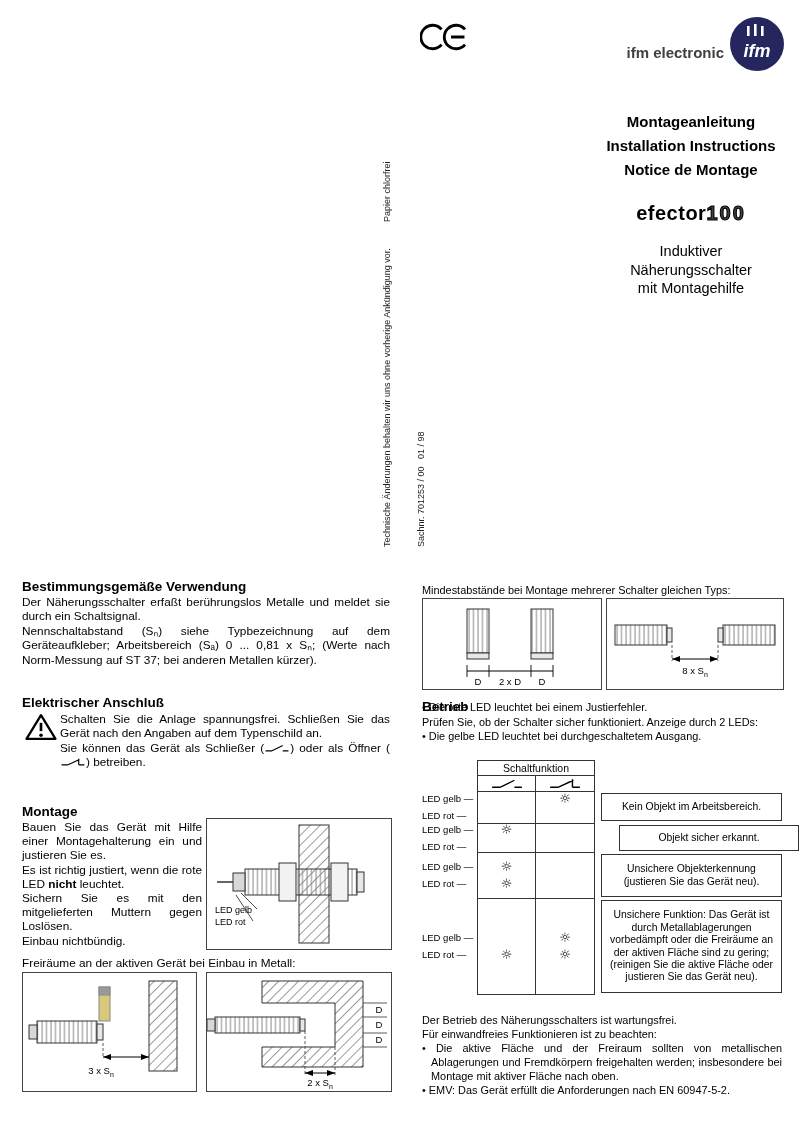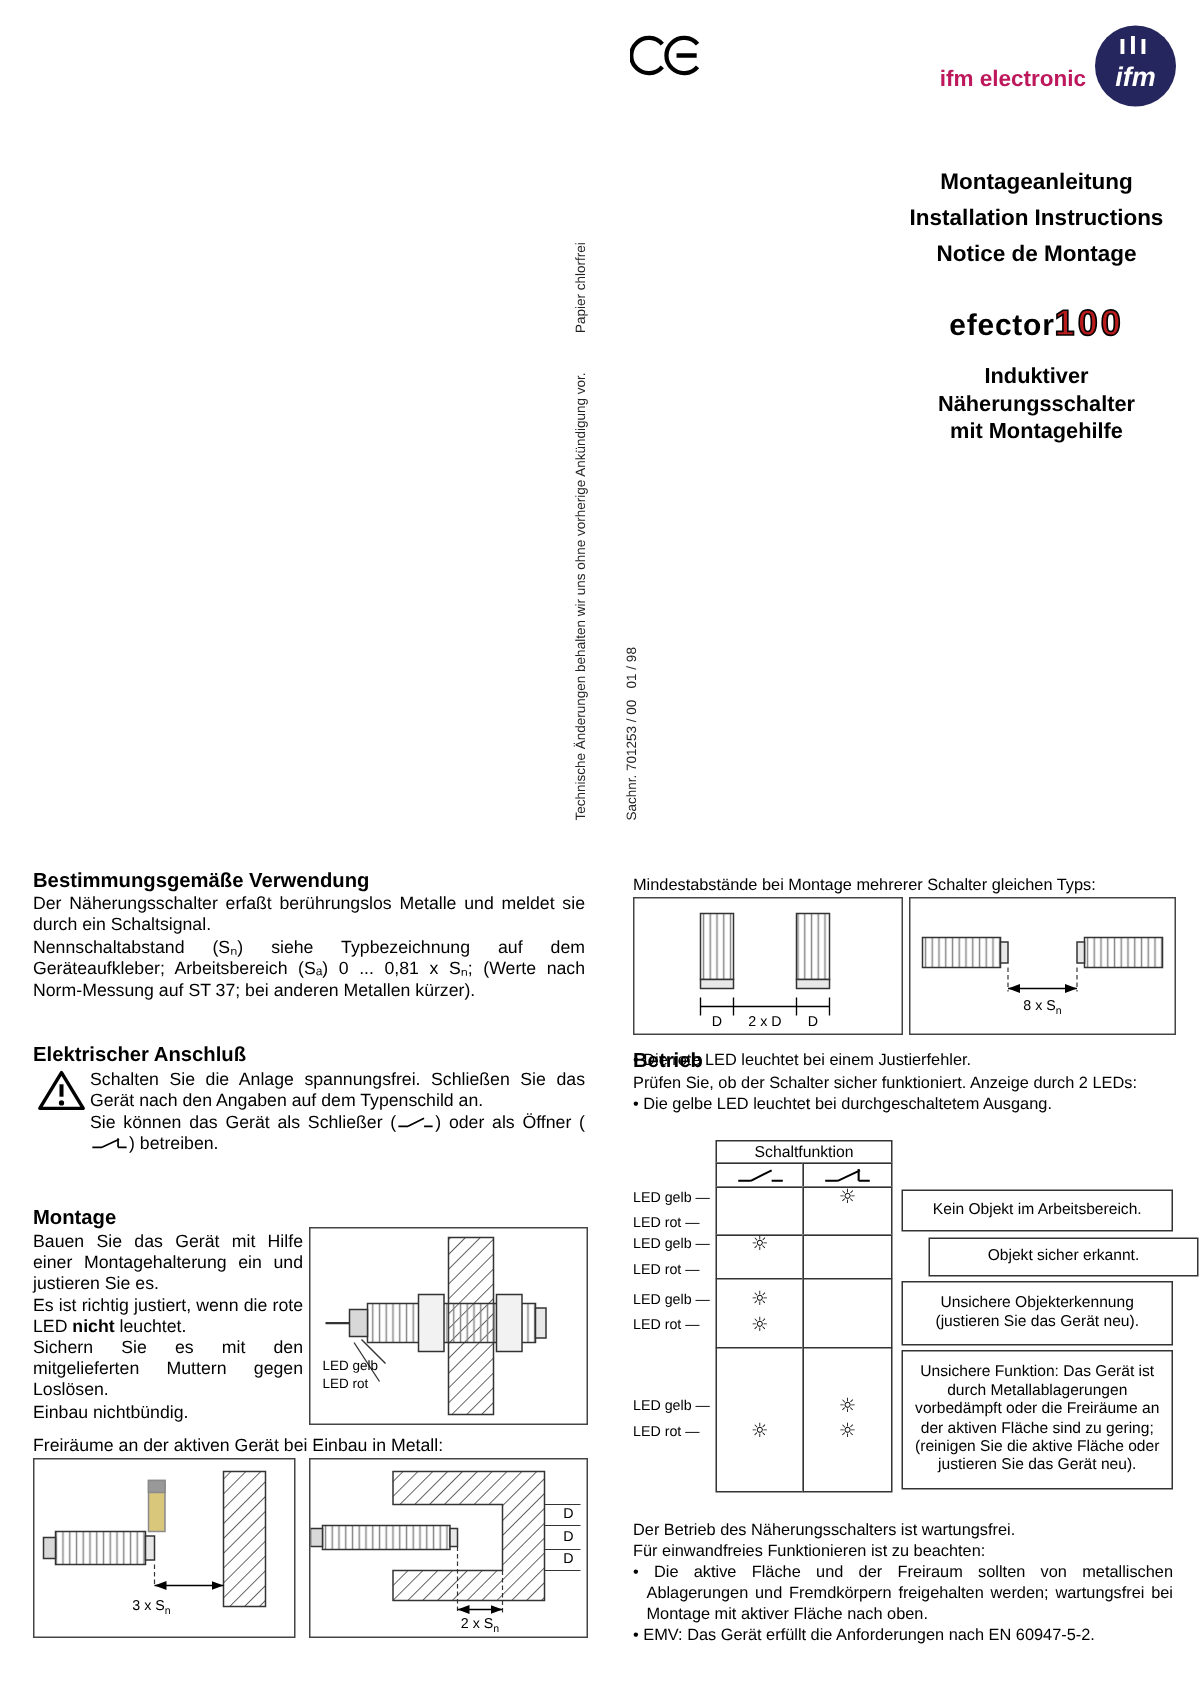--- a/index.html
+++ b/index.html
@@ -4,26 +4,26 @@
 <style>
   html,body{margin:0;padding:0;background:#9a9a9a;}
   .page{position:relative;width:802px;height:1134px;background:#ffffff;
         font-family:"Liberation Sans", sans-serif;color:#000;overflow:hidden;margin:0 auto;}
   .abs{position:absolute;}
   .h1{font-weight:bold;font-size:13.5px;}
   .body{font-size:11.8px;line-height:14.4px;text-align:justify;}
   .rbody{font-size:10.9px;line-height:14px;text-align:justify;}
   .pre{white-space:pre-line;}
   .vtext{writing-mode:vertical-rl;transform:rotate(180deg);font-size:9px;color:#222;white-space:pre;width:13px;overflow:hidden;}
-  .brand{font-weight:bold;font-size:15px;color:#be185d;}
+  .brand{font-weight:bold;font-size:15px;color:#404040;}
   .rhead{width:206px;text-align:center;}
   .doc-titles{font-weight:bold;font-size:15px;line-height:24px;}
-  .prod{font-weight:bold;font-size:14.5px;line-height:18.5px;}
+  .prod{font-weight:normal;font-size:14.5px;line-height:18.5px;}
   .efw{font-weight:bold;font-size:20px;letter-spacing:.5px;}
-  .ef1{font-weight:bold;font-size:24px;letter-spacing:2px;color:#b91c1c;-webkit-text-stroke:1.1px #000;}
+  .ef1{font-weight:bold;font-size:20px;letter-spacing:2px;color:#404040;-webkit-text-stroke:1.1px #000;}
   .figbox{position:absolute;border:1px solid #444;background:#fff;}
   .figbox svg{position:absolute;left:0;top:0;}
   .figlabel{position:absolute;font-size:9.5px;text-align:center;line-height:11px;background:transparent;}
   .figlabel sub{font-size:7px;}
   .ledlbl{position:absolute;font-size:9px;line-height:10px;}
   .contact{vertical-align:-1px;}
   
   .tbl{position:absolute;width:360px;height:236px;}
   .cell{position:absolute;border:1px solid #333;box-sizing:border-box;background:#fff;}
   .sf-head{display:flex;align-items:center;justify-content:center;font-size:10.5px;}
@@ -294,17 +294,17 @@
           <span class="sun">☼</span>
         </div>
     </div>
     <div class="desc pre" style="left:179px;top:140px;width:181px;height:93px">Unsichere Funktion: Das Gerät ist durch Metallablagerungen vorbedämpft oder die Freiräume an der aktiven Fläche sind zu gering;
 (reinigen Sie die aktive Fläche oder justieren Sie das Gerät neu).</div>
   </div>
 
   <div class="abs" style="left:422px;top:1013px;width:360px">
     <div class="rbody pre" style="text-align:left">Der Betrieb des Näherungsschalters ist wartungsfrei.
 Für einwandfreies Funktionieren ist zu beachten:</div>
-    <div class="rbody hang">• Die aktive Fläche und der Freiraum sollten von metallischen Ablagerungen und Fremdkörpern freigehalten werden; wartungsfrei bei Montage mit aktiver Fläche nach oben.</div>
+    <div class="rbody hang">• Die aktive Fläche und der Freiraum sollten von metallischen Ablagerungen und Fremdkörpern freigehalten werden; insbesondere bei Montage mit aktiver Fläche nach oben.</div>
     <div class="rbody hang">• EMV: Das Gerät erfüllt die Anforderungen nach EN 60947-5-2.</div>
   </div>
 
 </div>
 
 </body></html>

